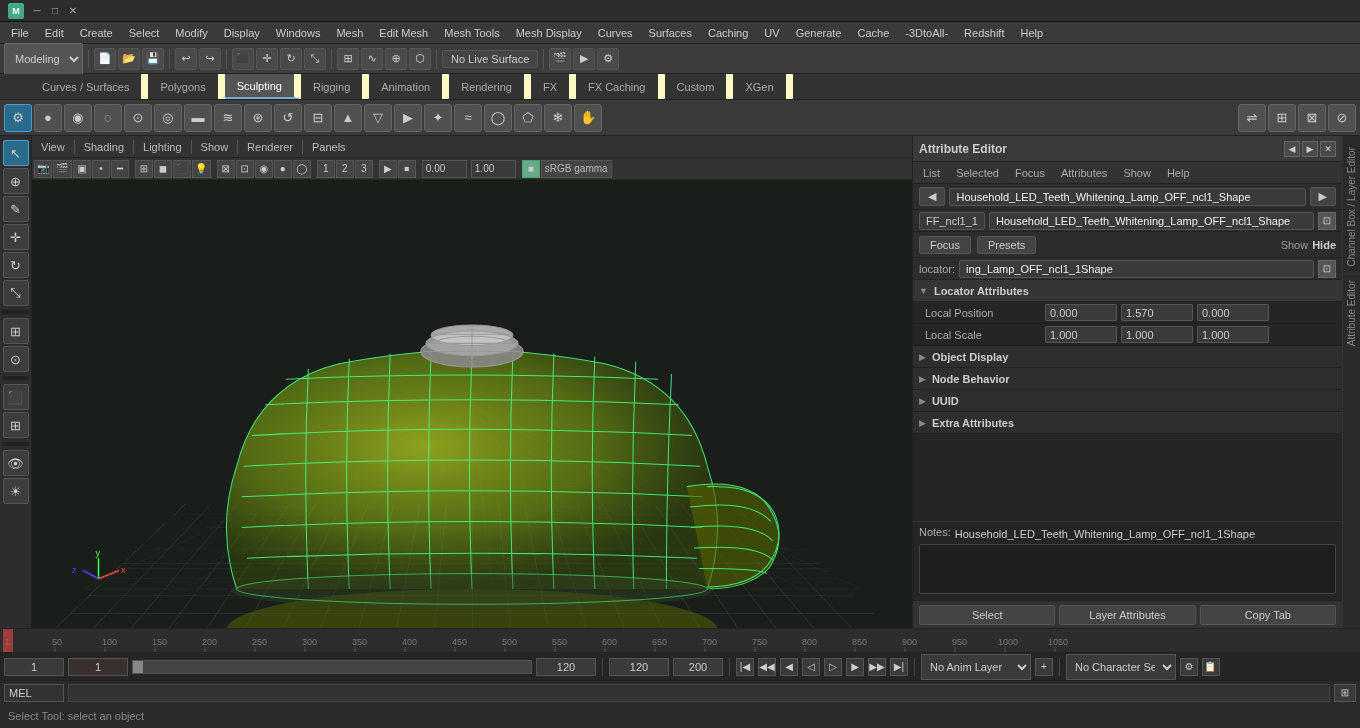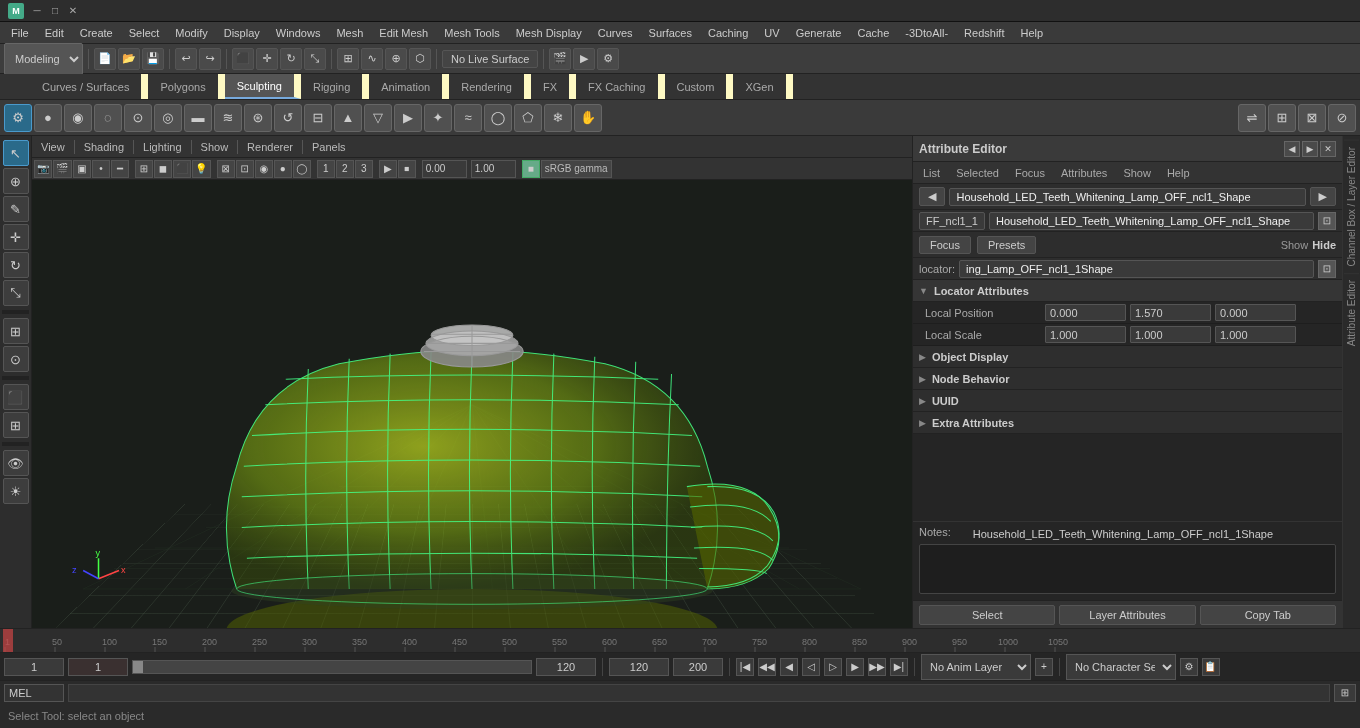--- a/index.html
+++ b/index.html
@@ -365,21 +365,21 @@
     .attr-row {
       height: 22px;
       display: flex;
       align-items: center;
       padding: 0 12px;
       border-bottom: 1px solid #1e1e1e;
     }
     .attr-label { width: 120px; font-size: 11px; color: #aaa; }
     .attr-inputs { display: flex; gap: 4px; flex: 1; }
     .attr-input {
-      width: 81px;
+      width: 72px;
       height: 17px;
       background: #3a3a3a;
       border: 1px solid #555;
       color: #ccc;
       font-size: 11px;
       padding: 1px 4px;
       border-radius: 1px;
     }
 
     .attr-section-collapsed {
@@ -1026,21 +1026,21 @@
 
         <div class="attr-section-collapsed">
           <span class="section-arrow">▶</span>
           <span class="section-title">Extra Attributes</span>
         </div>
 
         <div style="height: 30px;"></div>
       </div>
 
       <div id="notes-section">
-        <div style="display:flex; align-items:center; gap:22px; margin-bottom:3px;">
+        <div style="display:flex; align-items:center; gap:4px; margin-bottom:3px;">
           <span class="notes-label">Notes:</span>
           <span style="font-size:11px; color:#ccc;">Household_LED_Teeth_Whitening_Lamp_OFF_ncl1_1Shape</span>
         </div>
         <textarea class="notes-textarea" style=""></textarea>
       </div>
 
       <div id="attr-bottom-btns">
         <div class="ab-btn">Select</div>
         <div class="ab-btn">Layer Attributes</div>
         <div class="ab-btn">Copy Tab</div>

